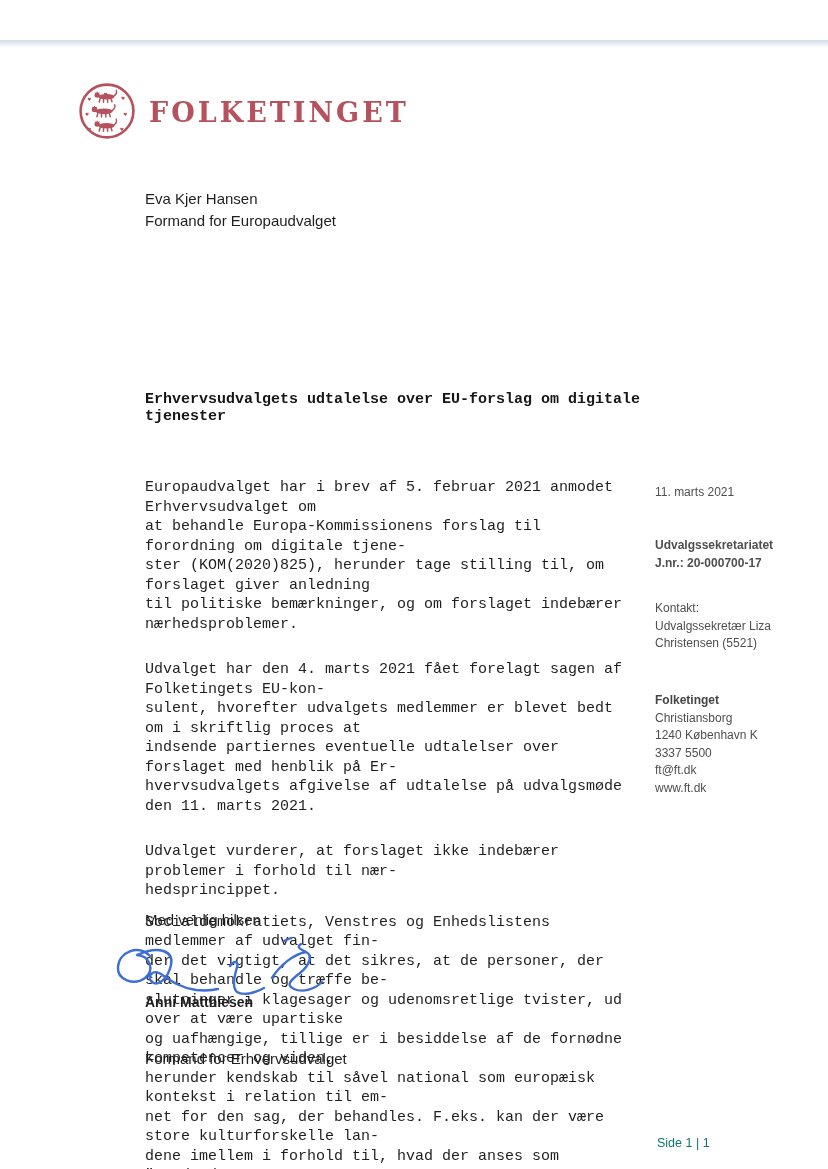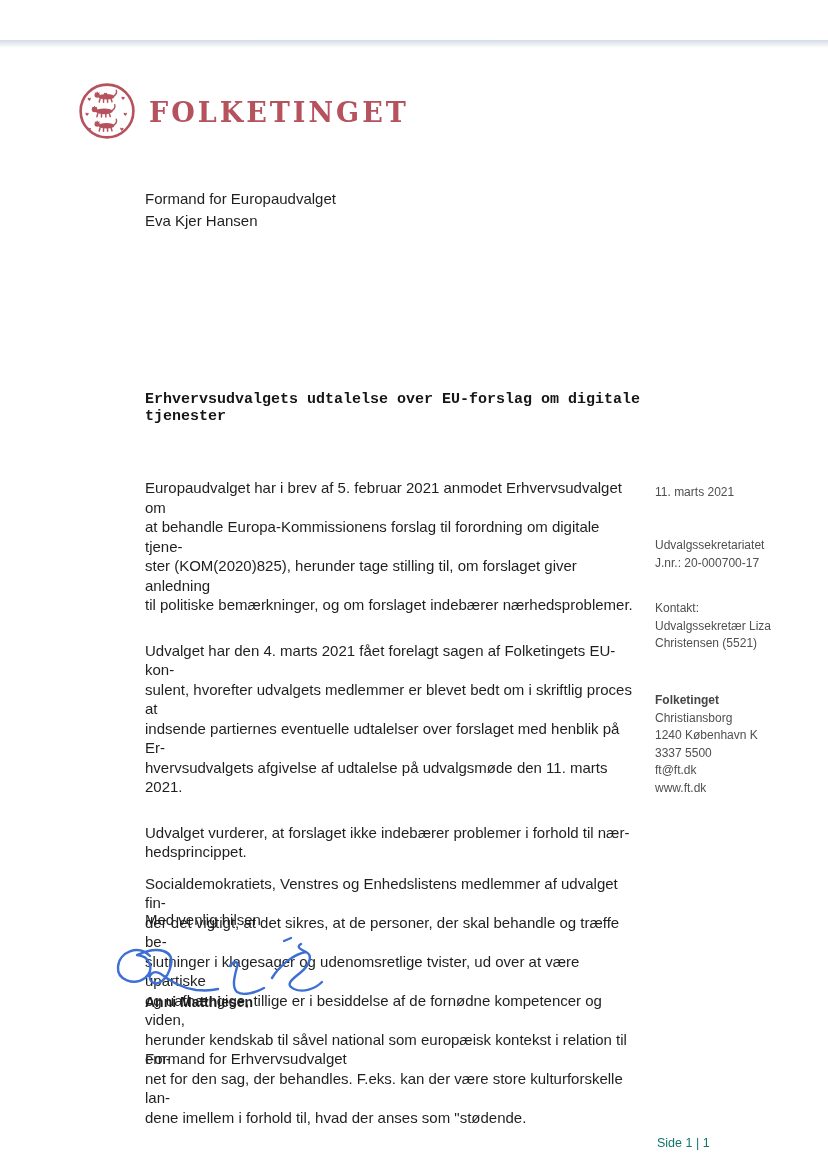--- a/index.html
+++ b/index.html
@@ -30,30 +30,30 @@
     line-height:1;
     padding-top:2px;
   }
   
   .recipient{position:absolute;left:145px;top:148px;font-size:15px;line-height:22px;}
   .doc-title{
     position:absolute;left:145px;top:351px;width:540px;
     font-size:15px;font-weight:700;color:#161616;font-family:Liberation Mono, monospace;
   }
   .body-col{position:absolute;left:145px;top:438px;width:492px;font-size:15px;line-height:19.5px;}
-  .body-col p{margin:0 0 26px 0;white-space:pre-line;}
+  .body-col p{margin:0 0 26px 0;white-space:pre-line;font-family:Liberation Mono, monospace;}
   .body-col p.tight{margin-bottom:12px;}
   .salutation{position:absolute;left:145px;top:871px;font-size:15px;}
   .signature{position:absolute;left:114px;top:896px;}
   .signer-name{position:absolute;left:145px;top:954px;font-size:14px;font-weight:bold;}
   .signer-role{position:absolute;left:145px;top:1010px;font-size:15px;}
   
   .side{position:absolute;left:655px;width:165px;font-size:12px;line-height:17.5px;color:#4f4f4f;}
   .side-date{top:444px;}
-  .side-dept{top:497px;}
+  .side-dept{top:497px;font-weight:bold;}
   .side-contact{top:560px;}
   .side-org{top:652px;}
   .side .b{font-weight:700;color:#454545;}
   
   .footer{position:absolute;left:657px;top:1096px;font-size:12.5px;color:#0f766e;}
 </style>
 </head>
 <body>
 
 <div class="page">
@@ -96,22 +96,22 @@
           <text x="16" y="84">♥</text>
           <text x="72" y="84">♥</text>
           <text x="44" y="24">♥</text>
         </g>
       </g>
     </svg>
     <div class="wordmark">FOLKETINGET</div>
   </div>
 
   <div class="recipient">
+    <div>Eva Kjer Hansen</div>
     <div>Formand for Europaudvalget</div>
-    <div>Eva Kjer Hansen</div>
   </div>
 
   <div class="doc-title">Erhvervsudvalgets udtalelse over EU-forslag om digitale tjenester</div>
 
   <div class="body-col">
     <p>Europaudvalget har i brev af 5. februar 2021 anmodet Erhvervsudvalget om
 at behandle Europa-Kommissionens forslag til forordning om digitale tjene-
 ster (KOM(2020)825), herunder tage stilling til, om forslaget giver anledning
 til politiske bemærkninger, og om forslaget indebærer nærhedsproblemer.</p>
     <p>Udvalget har den 4. marts 2021 fået forelagt sagen af Folketingets EU-kon-

